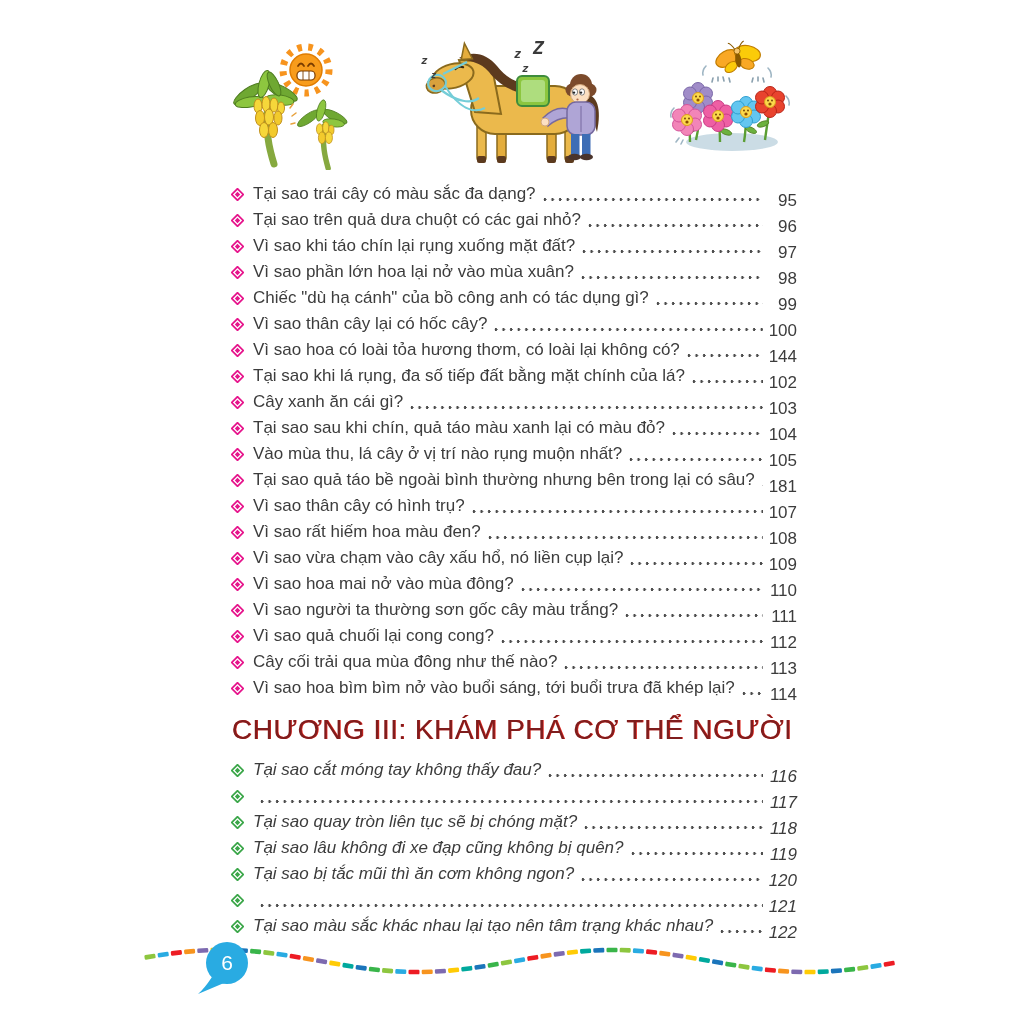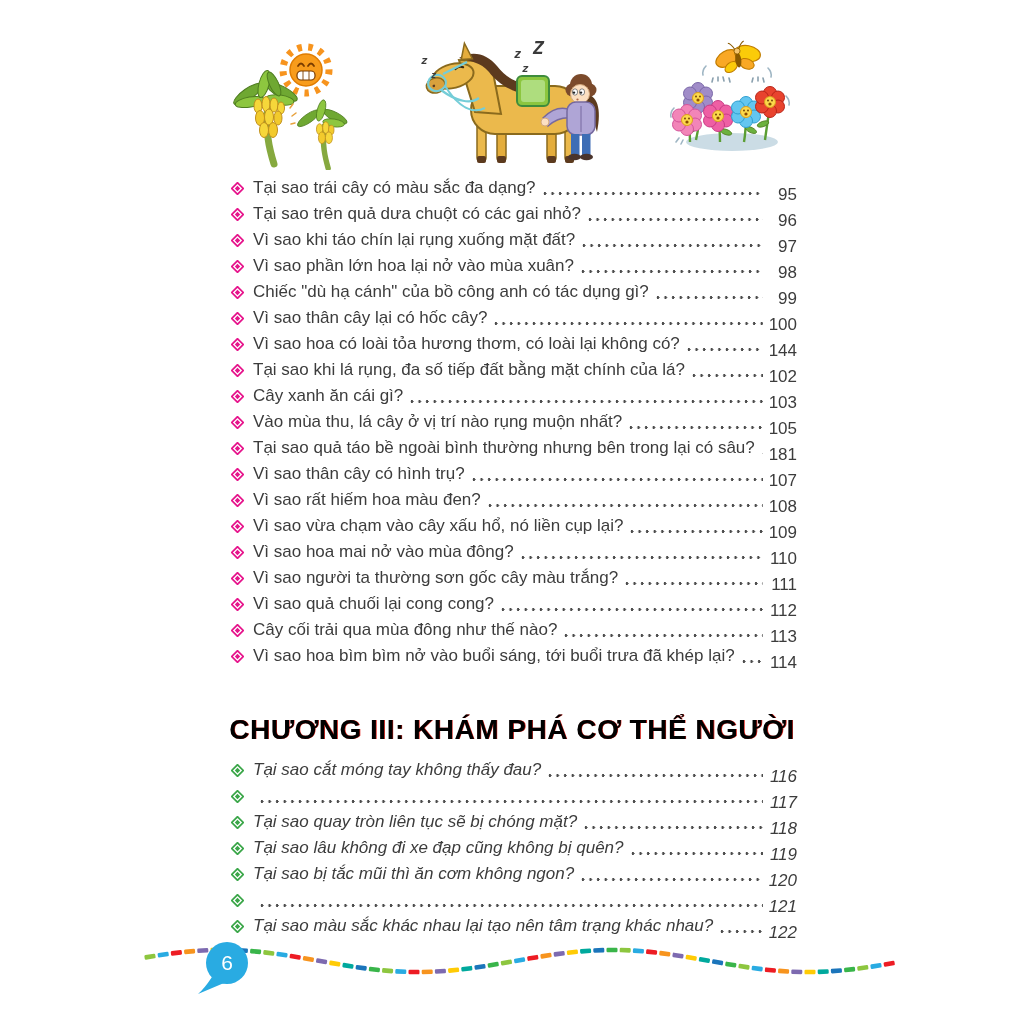--- a/index.html
+++ b/index.html
@@ -1,30 +1,30 @@
 <!DOCTYPE html>
 <html><head>
 <meta charset="utf-8">
 <style>
   html,body{margin:0;padding:0;}
   body{width:1024px;height:1024px;background:#ffffff;font-family:"Liberation Sans","DejaVu Sans",sans-serif;}
   .page{position:relative;width:1024px;height:1024px;overflow:hidden;background:#ffffff;}
   .illo{position:absolute;}
   .toc{position:absolute;left:231px;width:566px;}
-  #toc-1{top:175px;}
+  #toc-1{top:181px;}
   #toc-2{top:757px;font-style:italic;}
   .toc-row{display:flex;align-items:center;height:26px;font-size:17px;color:#3c3c3c;white-space:nowrap;}
   .toc-row .bullet{flex:0 0 auto;margin-right:9px;display:block;}
   .toc-row .item-text{flex:0 0 auto;}
   .toc-row .leader{flex:1 1 auto;align-self:flex-end;height:7px;margin:0 6px 4px 7px;
      background-image:radial-gradient(circle at 2px 3.5px,#4c4c4c 1.25px,transparent 1.6px);
      background-size:7.6px 7px;background-repeat:repeat-x;}
   .toc-row .pagenum{flex:0 0 auto;min-width:28px;text-align:right;margin-top:14px;}
   .chapter-heading{position:absolute;left:0;top:714px;width:1024px;text-align:center;
-     font-size:28px;font-weight:bold;letter-spacing:0.5px;color:#000000;
+     font-size:28px;font-weight:normal;letter-spacing:0.5px;color:#7f1d1d;
      text-shadow:0.6px 0 0 #e1261f;}
   .footer-svg{position:absolute;left:0;top:925px;width:1024px;height:80px;}
 </style>
 </head>
 <body>
 
 <div class="page">
 
   <svg class="illo" style="left:222px;top:36px;" width="145" height="134" viewBox="0 0 145 134">
     <g transform="translate(84,34)">
@@ -322,20 +322,29 @@
         <span class="pagenum">102</span>
       </div>
       <div class="toc-row">
         <svg class="bullet" width="13" height="13" viewBox="0 0 13 13">
           <rect x="2.4" y="2.4" width="8.2" height="8.2" transform="rotate(45 6.5 6.5)" fill="none" stroke="#e6138b" stroke-width="1.7"></rect>
           <rect x="4.6" y="4.6" width="3.8" height="3.8" transform="rotate(45 6.5 6.5)" fill="#e6138b"></rect>
         </svg>
         <span class="item-text">Cây xanh ăn cái gì?</span>
         <span class="leader"></span>
         <span class="pagenum">103</span>
+      </div>
+      <div class="toc-row">
+        <svg class="bullet" width="13" height="13" viewBox="0 0 13 13">
+          <rect x="2.4" y="2.4" width="8.2" height="8.2" transform="rotate(45 6.5 6.5)" fill="none" stroke="#e6138b" stroke-width="1.7"></rect>
+          <rect x="4.6" y="4.6" width="3.8" height="3.8" transform="rotate(45 6.5 6.5)" fill="#e6138b"></rect>
+        </svg>
+        <span class="item-text">Tại sao sau khi chín, quả táo màu xanh lại có màu đỏ?</span>
+        <span class="leader"></span>
+        <span class="pagenum">104</span>
       </div>
       <div class="toc-row">
         <svg class="bullet" width="13" height="13" viewBox="0 0 13 13">
           <rect x="2.4" y="2.4" width="8.2" height="8.2" transform="rotate(45 6.5 6.5)" fill="none" stroke="#e6138b" stroke-width="1.7"></rect>
           <rect x="4.6" y="4.6" width="3.8" height="3.8" transform="rotate(45 6.5 6.5)" fill="#e6138b"></rect>
         </svg>
         <span class="item-text">Vào mùa thu, lá cây ở vị trí nào rụng muộn nhất?</span>
         <span class="leader"></span>
         <span class="pagenum">105</span>
       </div>

